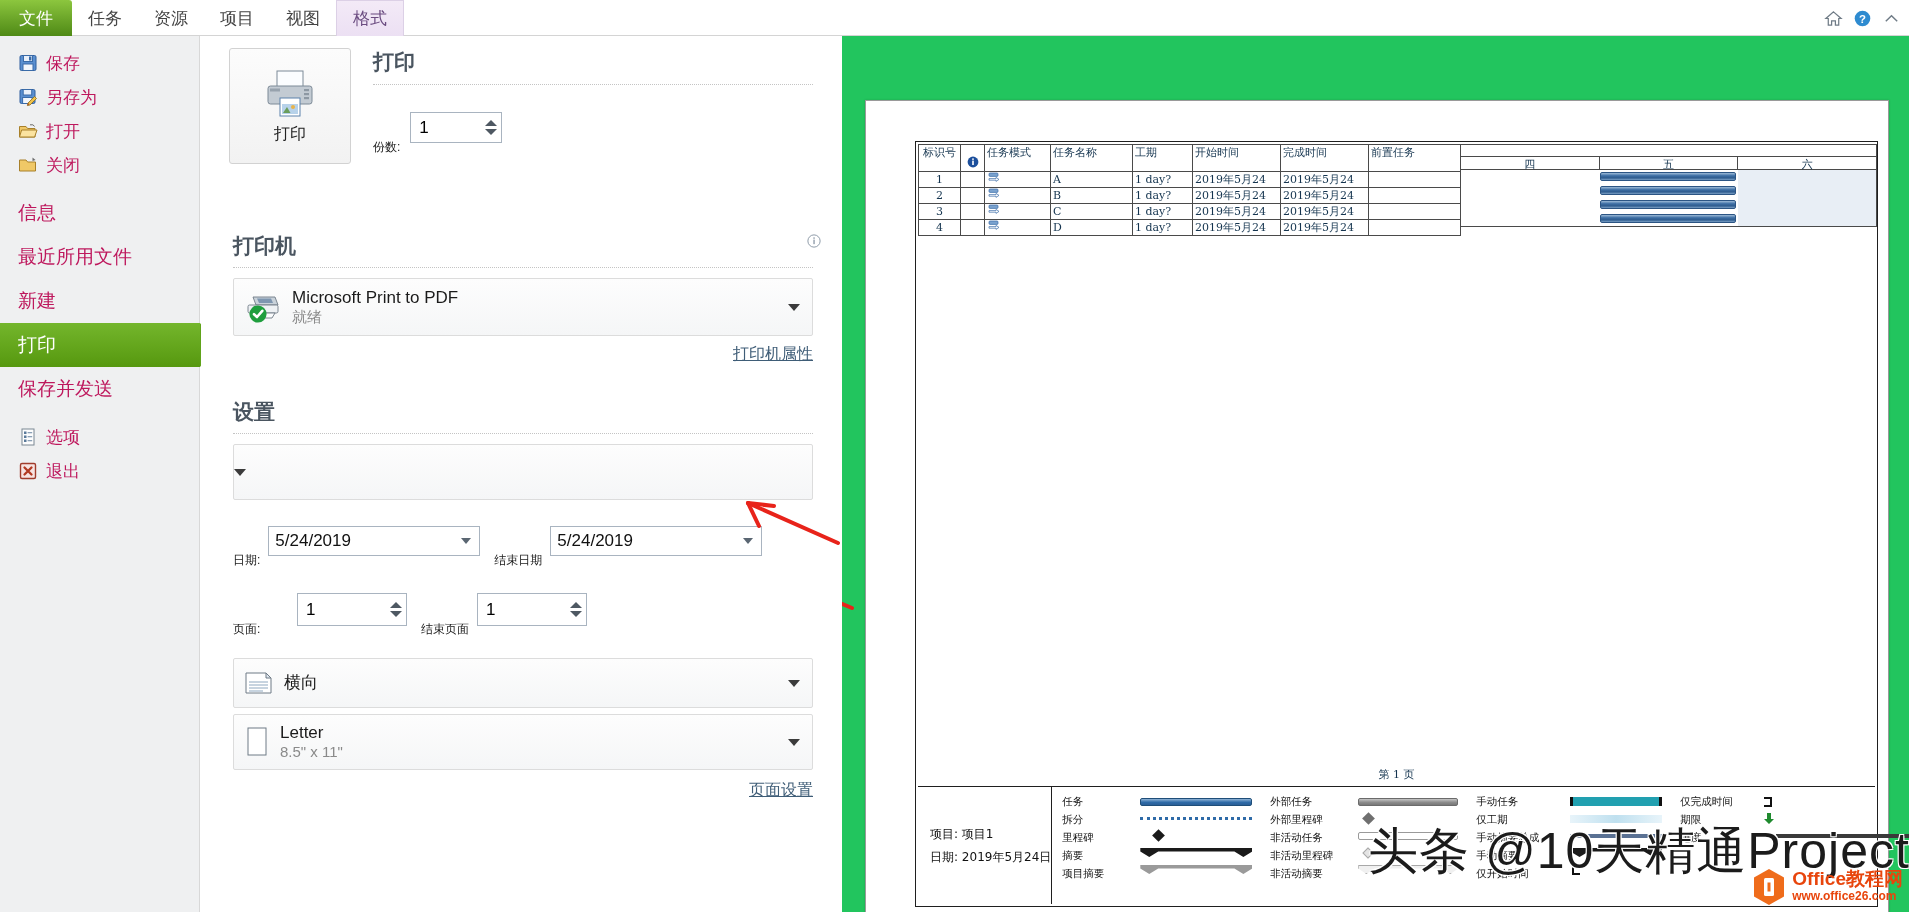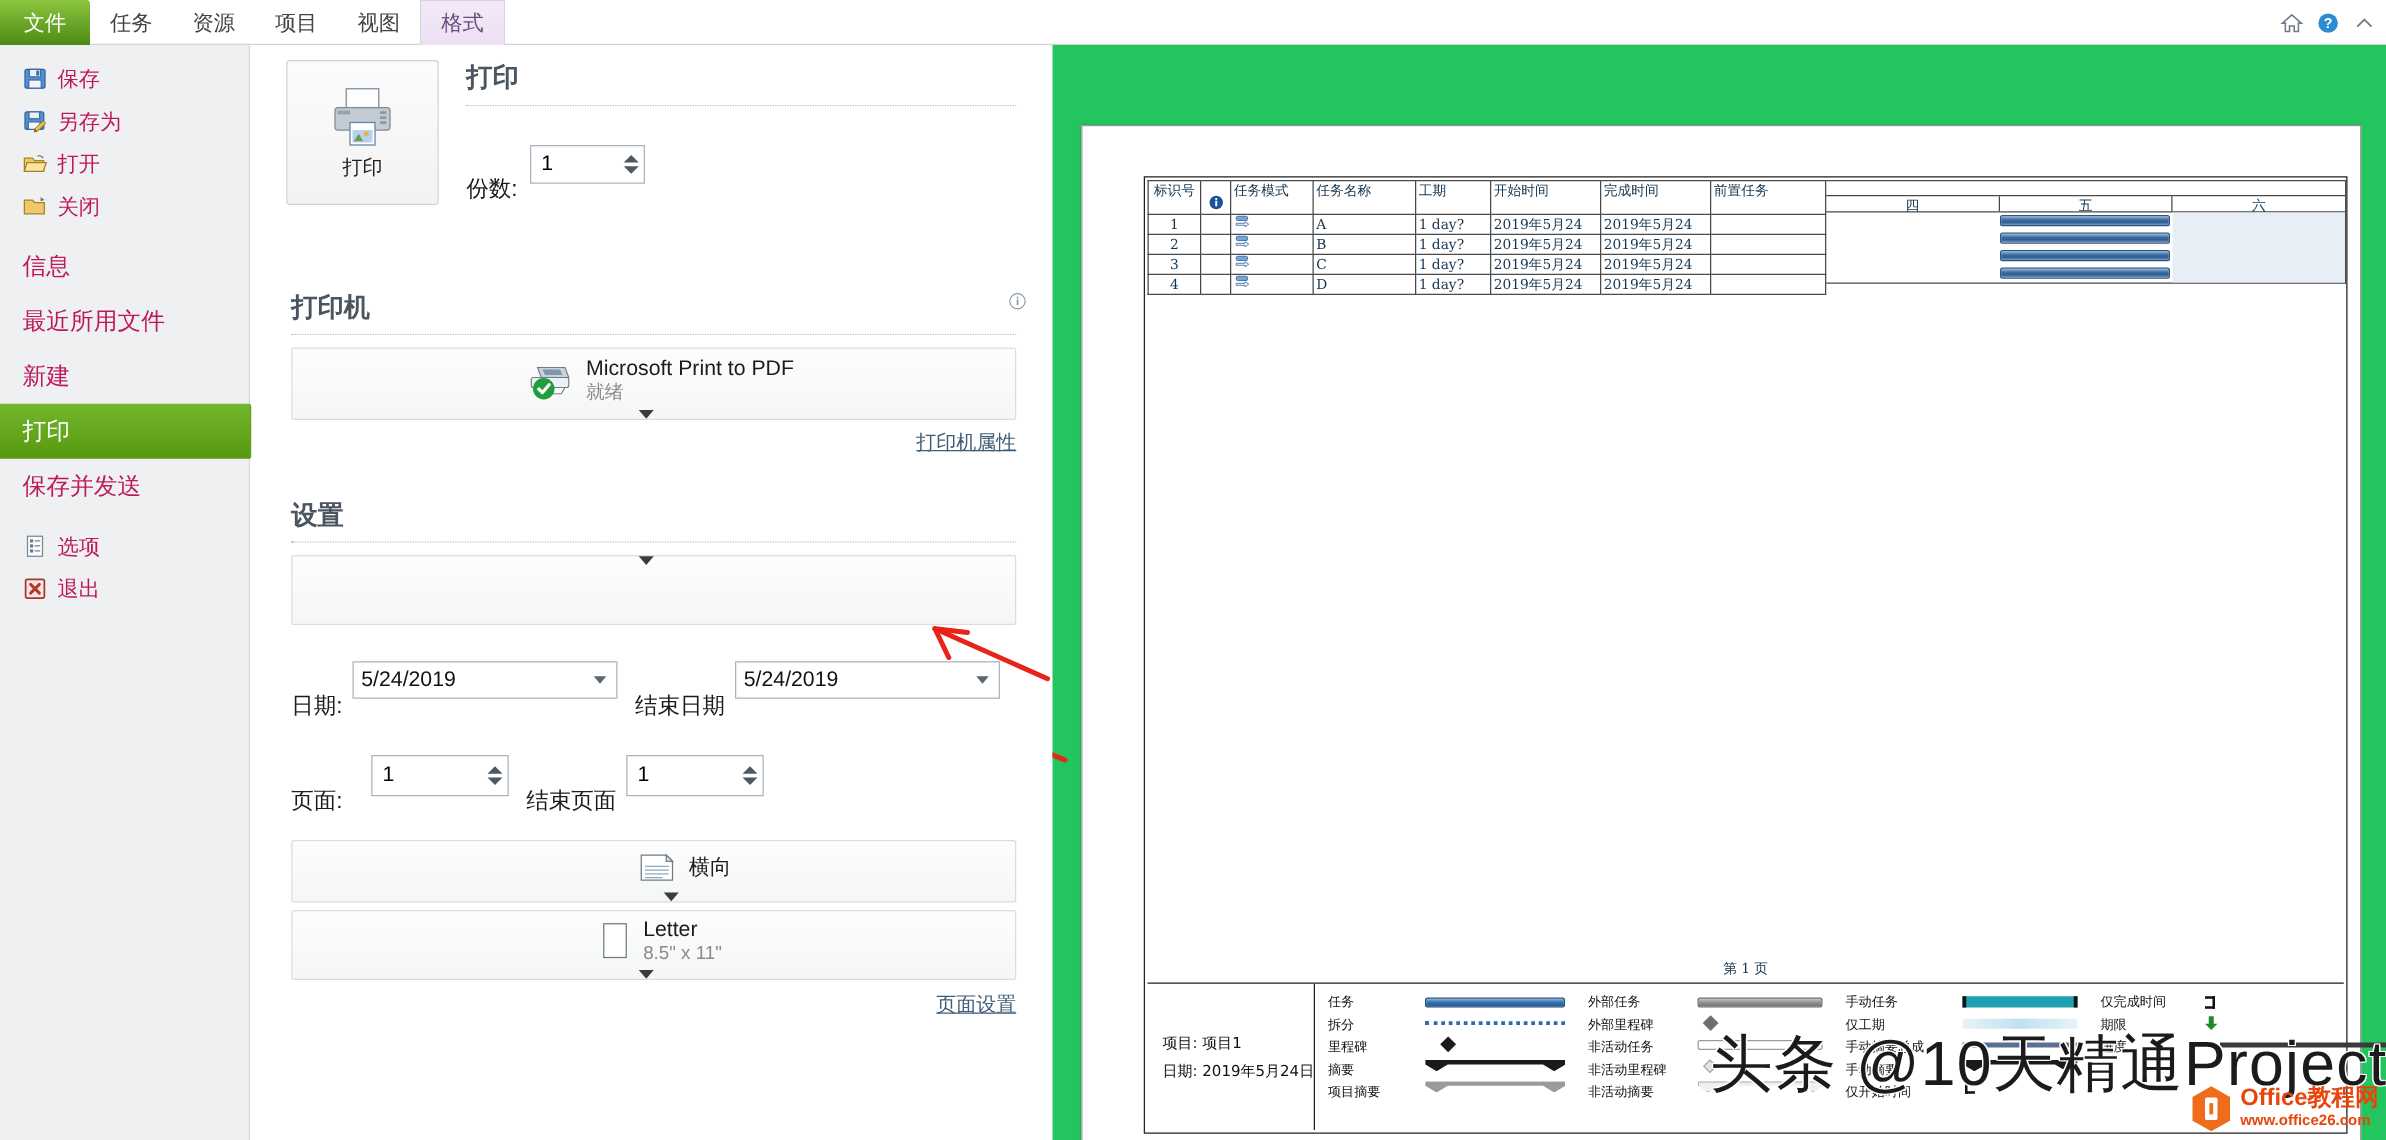--- a/index.html
+++ b/index.html
@@ -91,42 +91,42 @@
   .spin .arrows {
     position: absolute; right: 4px; top: 0; height: 100%;
     display: flex; flex-direction: column; justify-content: center; gap: 3px;
   }
   .caret-u { width: 0; height: 0; border-left: 6px solid transparent; border-right: 6px solid transparent; border-bottom: 6px solid #4e5862; }
   .caret-d { width: 0; height: 0; border-left: 6px solid transparent; border-right: 6px solid transparent; border-top: 6px solid #4e5862; }
 
   .combo {
     position: relative; background: linear-gradient(to bottom, #fdfdfd 0%, #f5f6f7 100%);
     border: 1px solid #dcdcdc; border-radius: 2px;
-    display: flex; align-items: center; cursor: default; flex-direction: column;
+    display: flex; align-items: center; cursor: default;
   }
   .combo .cbody { display: flex; align-items: center; gap: 10px; padding-left: 10px; flex: 1; }
   .combo .txt1 { font-size: 17px; color: #1b1b1b; line-height: 1.25; }
   .combo .txt2 { font-size: 15px; color: #8a8a8a; line-height: 1.25; }
   .combo .dd {
     width: 0; height: 0; margin-right: 12px;
     border-left: 6px solid transparent; border-right: 6px solid transparent;
     border-top: 7px solid #3b3b3b;
   }
   .link { font-size: 16px; color: #3f5d77; text-decoration: underline; cursor: default; }
 
   .dt {
     position: relative; height: 30px; border: 1px solid #a9b4c0; background:#fff;
     display: flex; align-items: center; padding-left: 6px; font-size: 17px; color:#111;
   }
   .dt .dd2 {
     position: absolute; right: 8px; width: 0; height: 0;
     border-left: 5px solid transparent; border-right: 5px solid transparent;
     border-top: 6px solid #5a6672;
   }
-  .fldlabel { font-size: 18px; color: #1b1b1b; margin-top: 40px; }
+  .fldlabel { font-size: 12px; color: #1b1b1b; margin-top: 40px; }
 
   
   .preview-bg {
     position: absolute; top: 36px; left: 842px; width: 1067px; height: 876px;
     background: #22c55e;
   }
   .sheet {
     position: absolute; left: 23px; top: 64px; width: 1024px; height: 838px;
     background: #ffffff; border: 1px solid #9a9a9a;
     box-shadow: 0 0 2px rgba(0,0,0,.18);
@@ -382,21 +382,21 @@
         <span class="fldlabel" style="margin-left:6px;">结束页面</span>
         <div class="spin" style="width:110px;height:33px;">
           <span>1</span>
           <span class="arrows">
             <span class="caret-u"></span>
             <span class="caret-d"></span>
           </span>
         </div>
       </div>
 
-      <div class="combo" style="height:50px;margin-top:20px;padding-left:40px;">
+      <div class="combo" style="height:50px;margin-top:20px;">
         <div class="cbody">
           <svg width="30" height="26" viewBox="0 0 30 26">
             <path d="M2 3 H22 L27 8 V23 H2 Z" fill="#ffffff" stroke="#6f7b86" stroke-width="1"></path>
             <path d="M22 3 V8 H27 Z" fill="#dfe7ef" stroke="#6f7b86" stroke-width="1"></path>
             <g stroke="#8fa8c0" stroke-width="1">
               <line x1="5" y1="12" x2="24" y2="12"></line>
                 <line x1="5" y1="15" x2="24" y2="15"></line>
               <line x1="5" y1="18" x2="24" y2="18"></line>
                 <line x1="5" y1="21" x2="19" y2="21"></line>
             </g>

